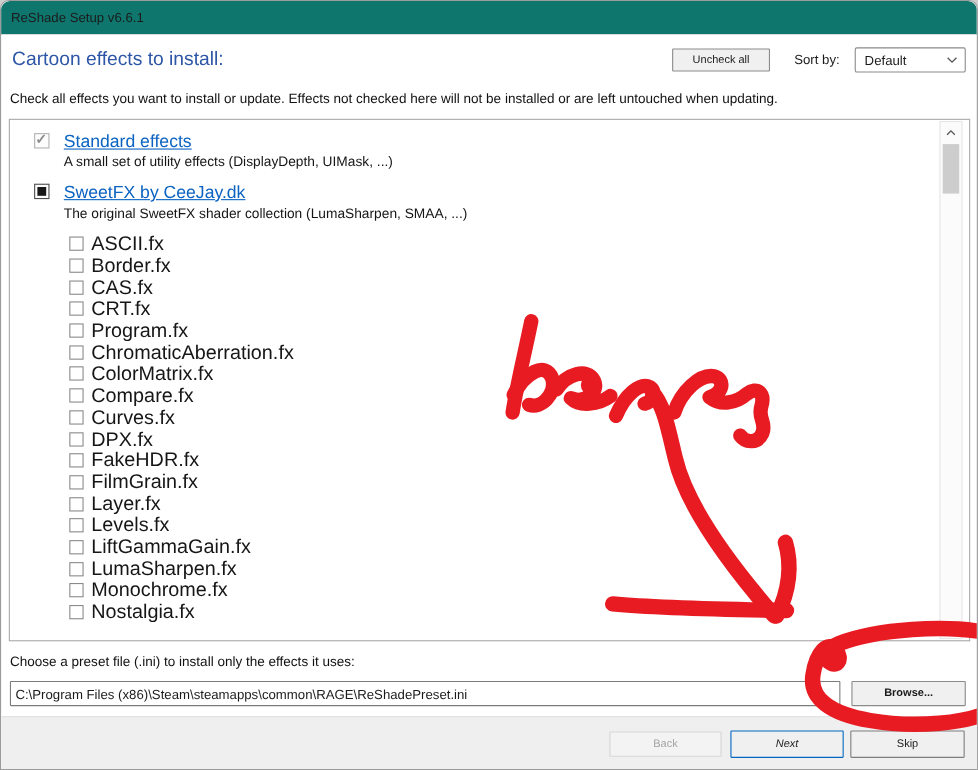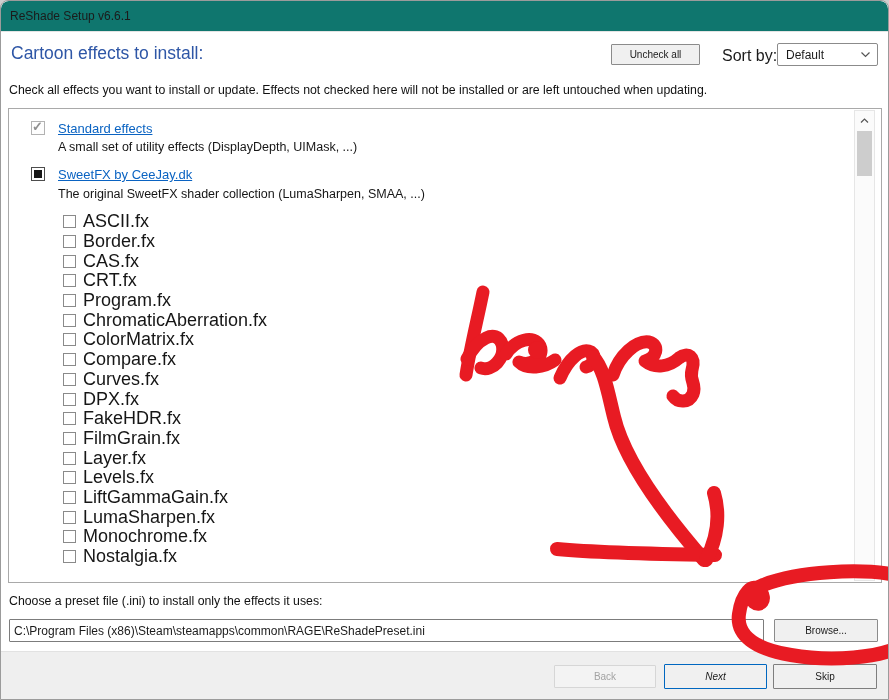--- a/index.html
+++ b/index.html
@@ -10,60 +10,60 @@
   }
   
   .titlebar{position:absolute;left:0;top:0;width:100%;height:30px;background:#0f766e;
     border-bottom:1px solid #e4e4e4;border-radius:8px 8px 0 0;}
   .titlebar span{position:absolute;left:9px;top:0;line-height:30px;font-size:12px;color:#1b1b1b;}
   
   .page-title{position:absolute;left:10px;top:42px;margin:0;font-size:17.5px;font-weight:400;color:#2e56a6;}
   .btn{box-sizing:border-box;background:#f0f0f0;border:1px solid #8b8b8b;font-family:"Liberation Sans",sans-serif;
     font-size:10px;color:#1b1b1b;text-align:center;padding:0;border-radius:1px;}
   #uncheck-all{position:absolute;left:610px;top:43px;width:89px;height:21px;}
-  .sortby-label{position:absolute;left:721px;top:46px;font-size:16px;color:#1b1b1b;}
+  .sortby-label{position:absolute;left:721px;top:46px;font-size:12px;color:#1b1b1b;}
   .dropdown{position:absolute;left:776px;top:42px;width:101px;height:23px;box-sizing:border-box;
     background:#fff;border:1px solid #8b8b8b;border-radius:2px;display:flex;align-items:center;
     padding:0 6px 0 8px;font-size:12px;color:#1b1b1b;}
   .dropdown .val{flex:1;}
   .desc{position:absolute;left:8px;top:82px;margin:0;font-size:12.3px;color:#111;}
   
   .listbox{position:absolute;left:7px;top:107px;width:874px;height:475px;box-sizing:border-box;
     background:#fff;border:1px solid #a9a9a9;}
   .cb{width:13px;height:13px;border:1px solid #8a8a8a;background:#fff;box-sizing:border-box;
     display:inline-block;position:relative;flex:0 0 13px;}
   .cb.big{width:14px;height:14px;}
   .cb.checked-disabled{border-color:#b2b2b2;background:#fdfdfd;}
   .cb.checked-disabled::after{content:"\2713";position:absolute;left:0px;top:-3px;font-size:13px;
     font-weight:bold;color:#8f8f8f;}
   .cb.indeterminate{border-color:#4d4d4d;}
   .cb.indeterminate::after{content:"";position:absolute;left:2px;top:2px;right:2px;bottom:2px;background:#181818;}
   .group-cb1{position:absolute;left:22px;top:12px;}
   .group-cb2{position:absolute;left:22px;top:58px;}
-  .group-link{font-size:13px;color:#0a63c2;text-decoration:underline;}
+  .group-link{font-size:16px;color:#0a63c2;text-decoration:underline;}
   .group-link.l1{position:absolute;left:49px;top:12px;}
   .group-link.l2{position:absolute;left:49px;top:58px;}
   .group-desc{position:absolute;font-size:12.5px;color:#161616;}
   .group-desc.d1{left:49px;top:31px;}
   .group-desc.d2{left:49px;top:78px;}
   .fx-list{position:absolute;left:0;top:103px;width:820px;}
   .fx-row{height:19.7px;display:flex;align-items:center;padding-left:54px;}
   .fx-row .fx-label{margin-left:7px;font-size:18px;color:#161616;}
   
   .scrollbar{position:absolute;top:1px;right:6px;width:21px;height:471px;box-sizing:border-box;
     background:#fbfbfb;border:1px solid #e6e6e6;}
   .sb-btn{position:absolute;left:0;width:100%;height:16px;display:flex;align-items:center;justify-content:center;}
   .sb-up{top:2px;} .sb-down{bottom:2px;}
   .sb-thumb{position:absolute;left:2px;top:20px;width:15px;height:45px;background:#cdcdcd;}
   
   .preset-label{position:absolute;left:8px;top:593px;margin:0;font-size:12.3px;color:#111;}
   .preset-input{position:absolute;left:8px;top:618px;width:755px;height:23px;box-sizing:border-box;
     border:1px solid #7c7c7c;border-radius:1px;font-family:"Liberation Sans",sans-serif;font-size:12px;
     color:#1b1b1b;padding:0 4px;background:#fff;}
-  #browse{position:absolute;left:773px;top:618px;width:104px;height:23px;}
+  #browse{position:absolute;left:773px;top:618px;width:104px;height:23px;font-weight:bold;}
   
   .footerbar{position:absolute;left:0;top:650px;width:100%;height:48px;background:#efefef;border-top:1px solid #e2e2e2;}
   #back{position:absolute;left:553px;top:664px;width:102px;height:23px;background:#f3f3f3;
     border-color:#d6d6d6;color:#a3a3a3;}
   #next{position:absolute;left:663px;top:663px;width:103px;height:25px;border-color:#0067c0;font-style:italic;}
   #skip{position:absolute;left:772px;top:663px;width:104px;height:25px;border-color:#7e7e7e;}
   
   .annotation{position:absolute;left:0;top:0;width:889px;height:700px;pointer-events:none;z-index:50;}
   .annotation path{fill:none;stroke-linecap:round;stroke-linejoin:round;}
 </style>

